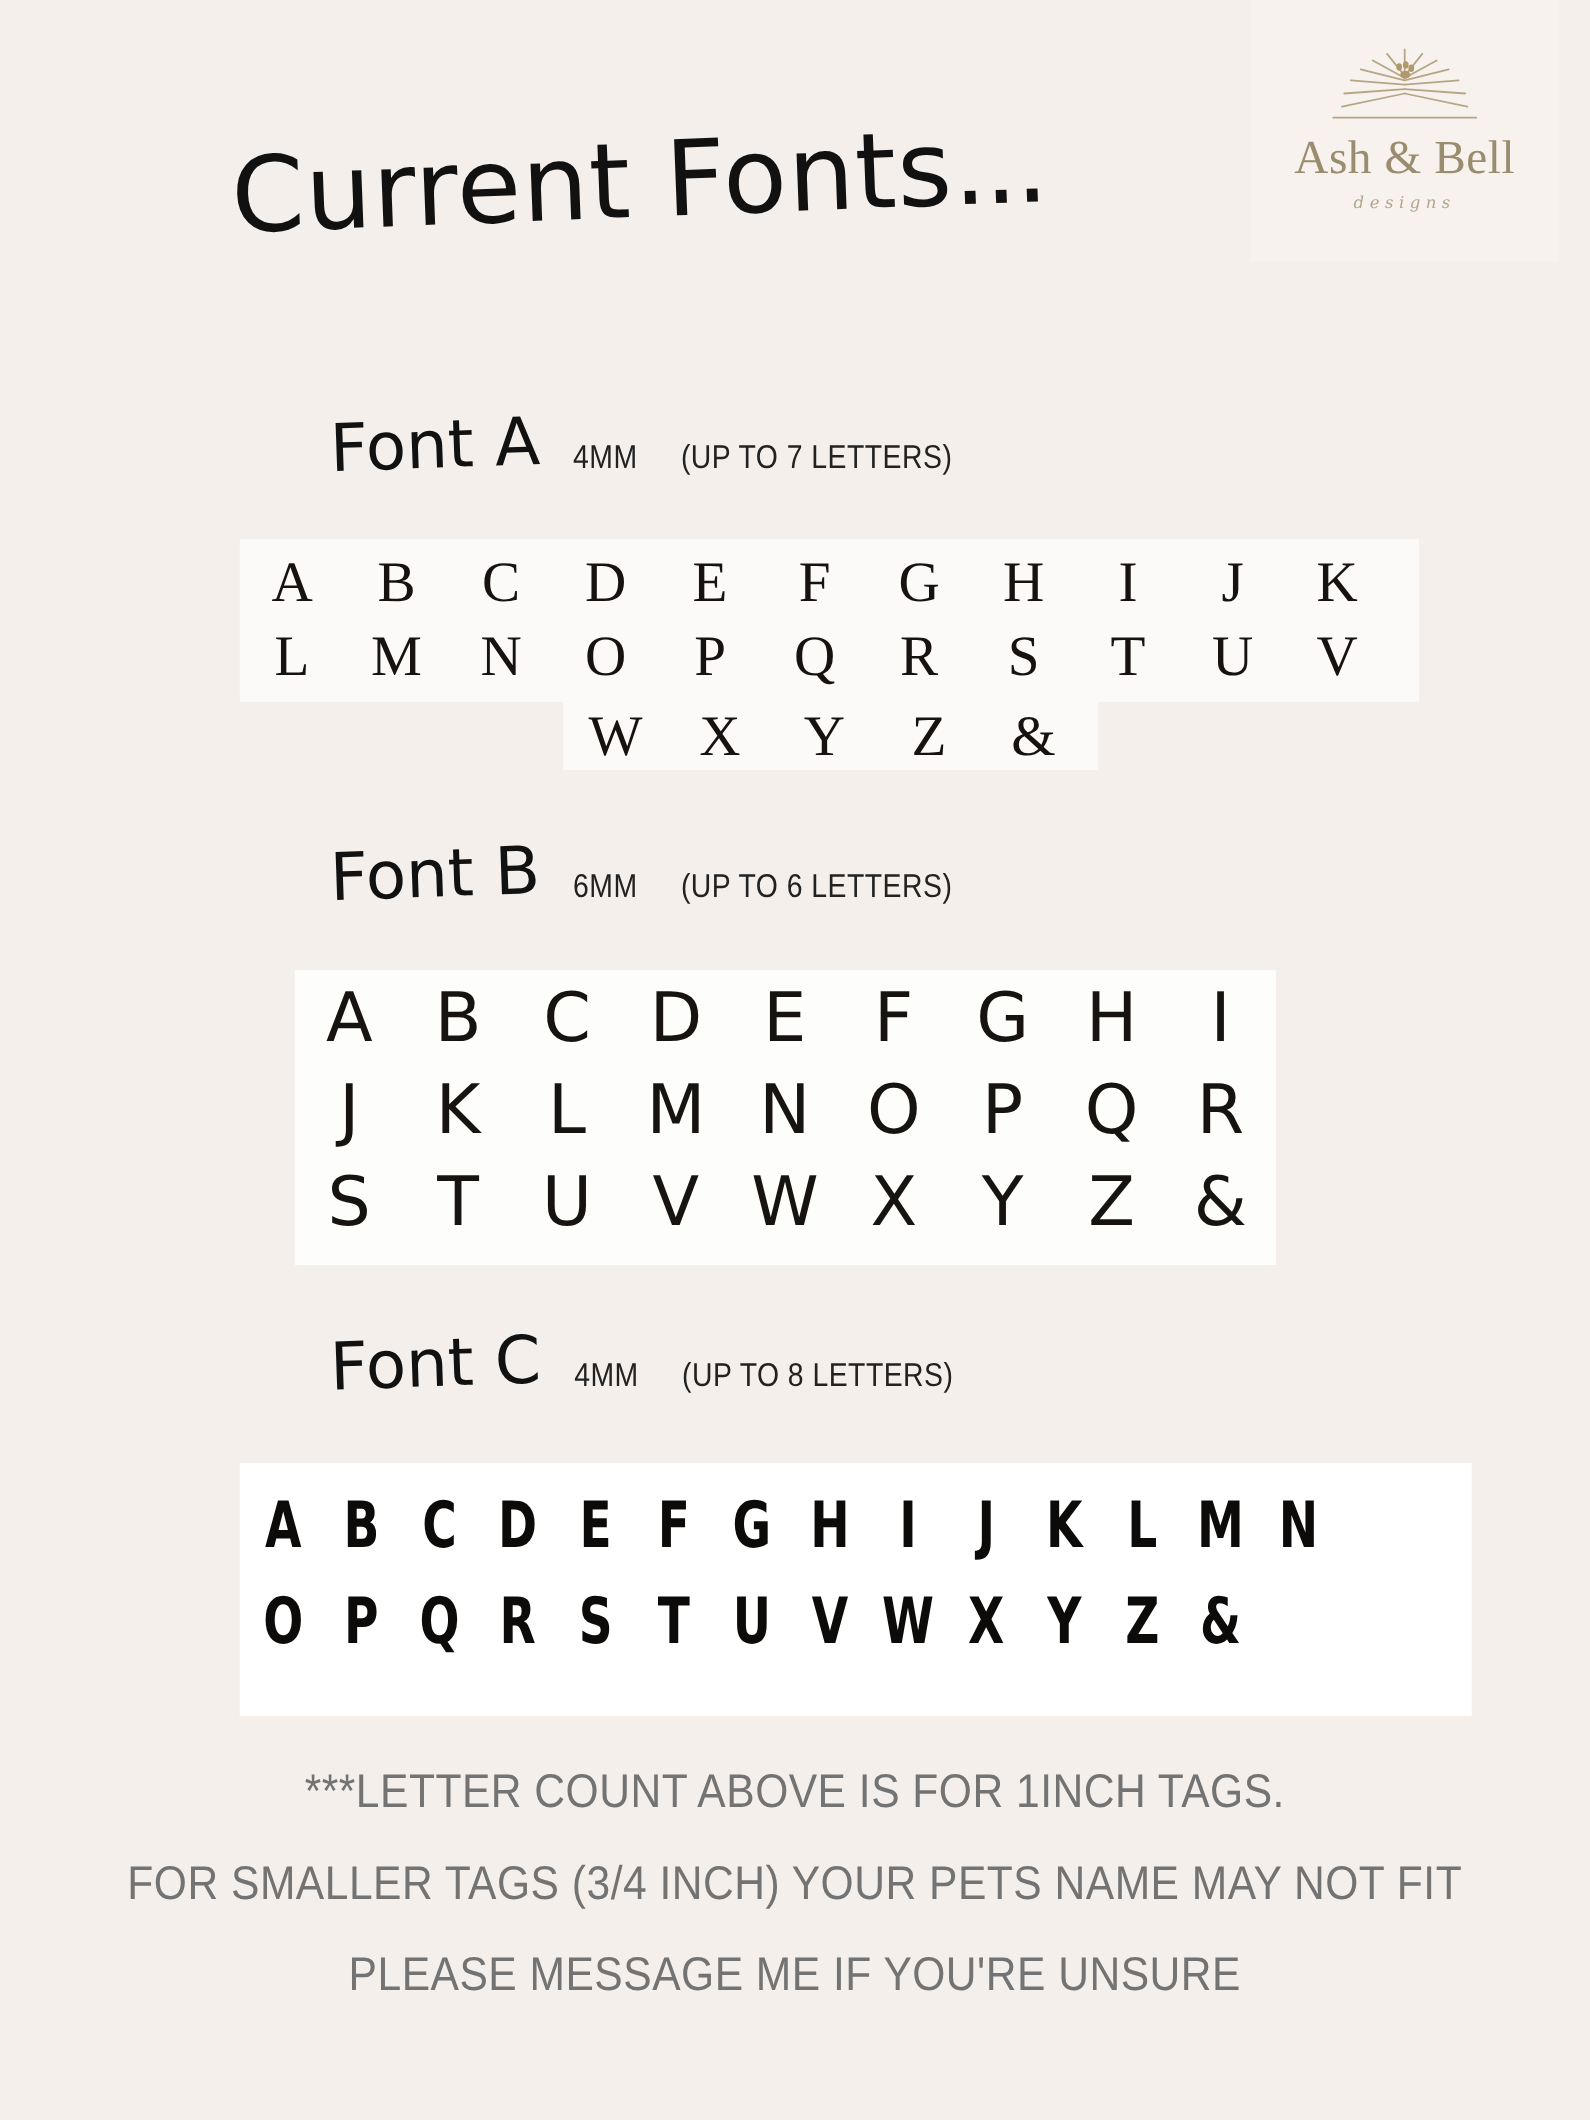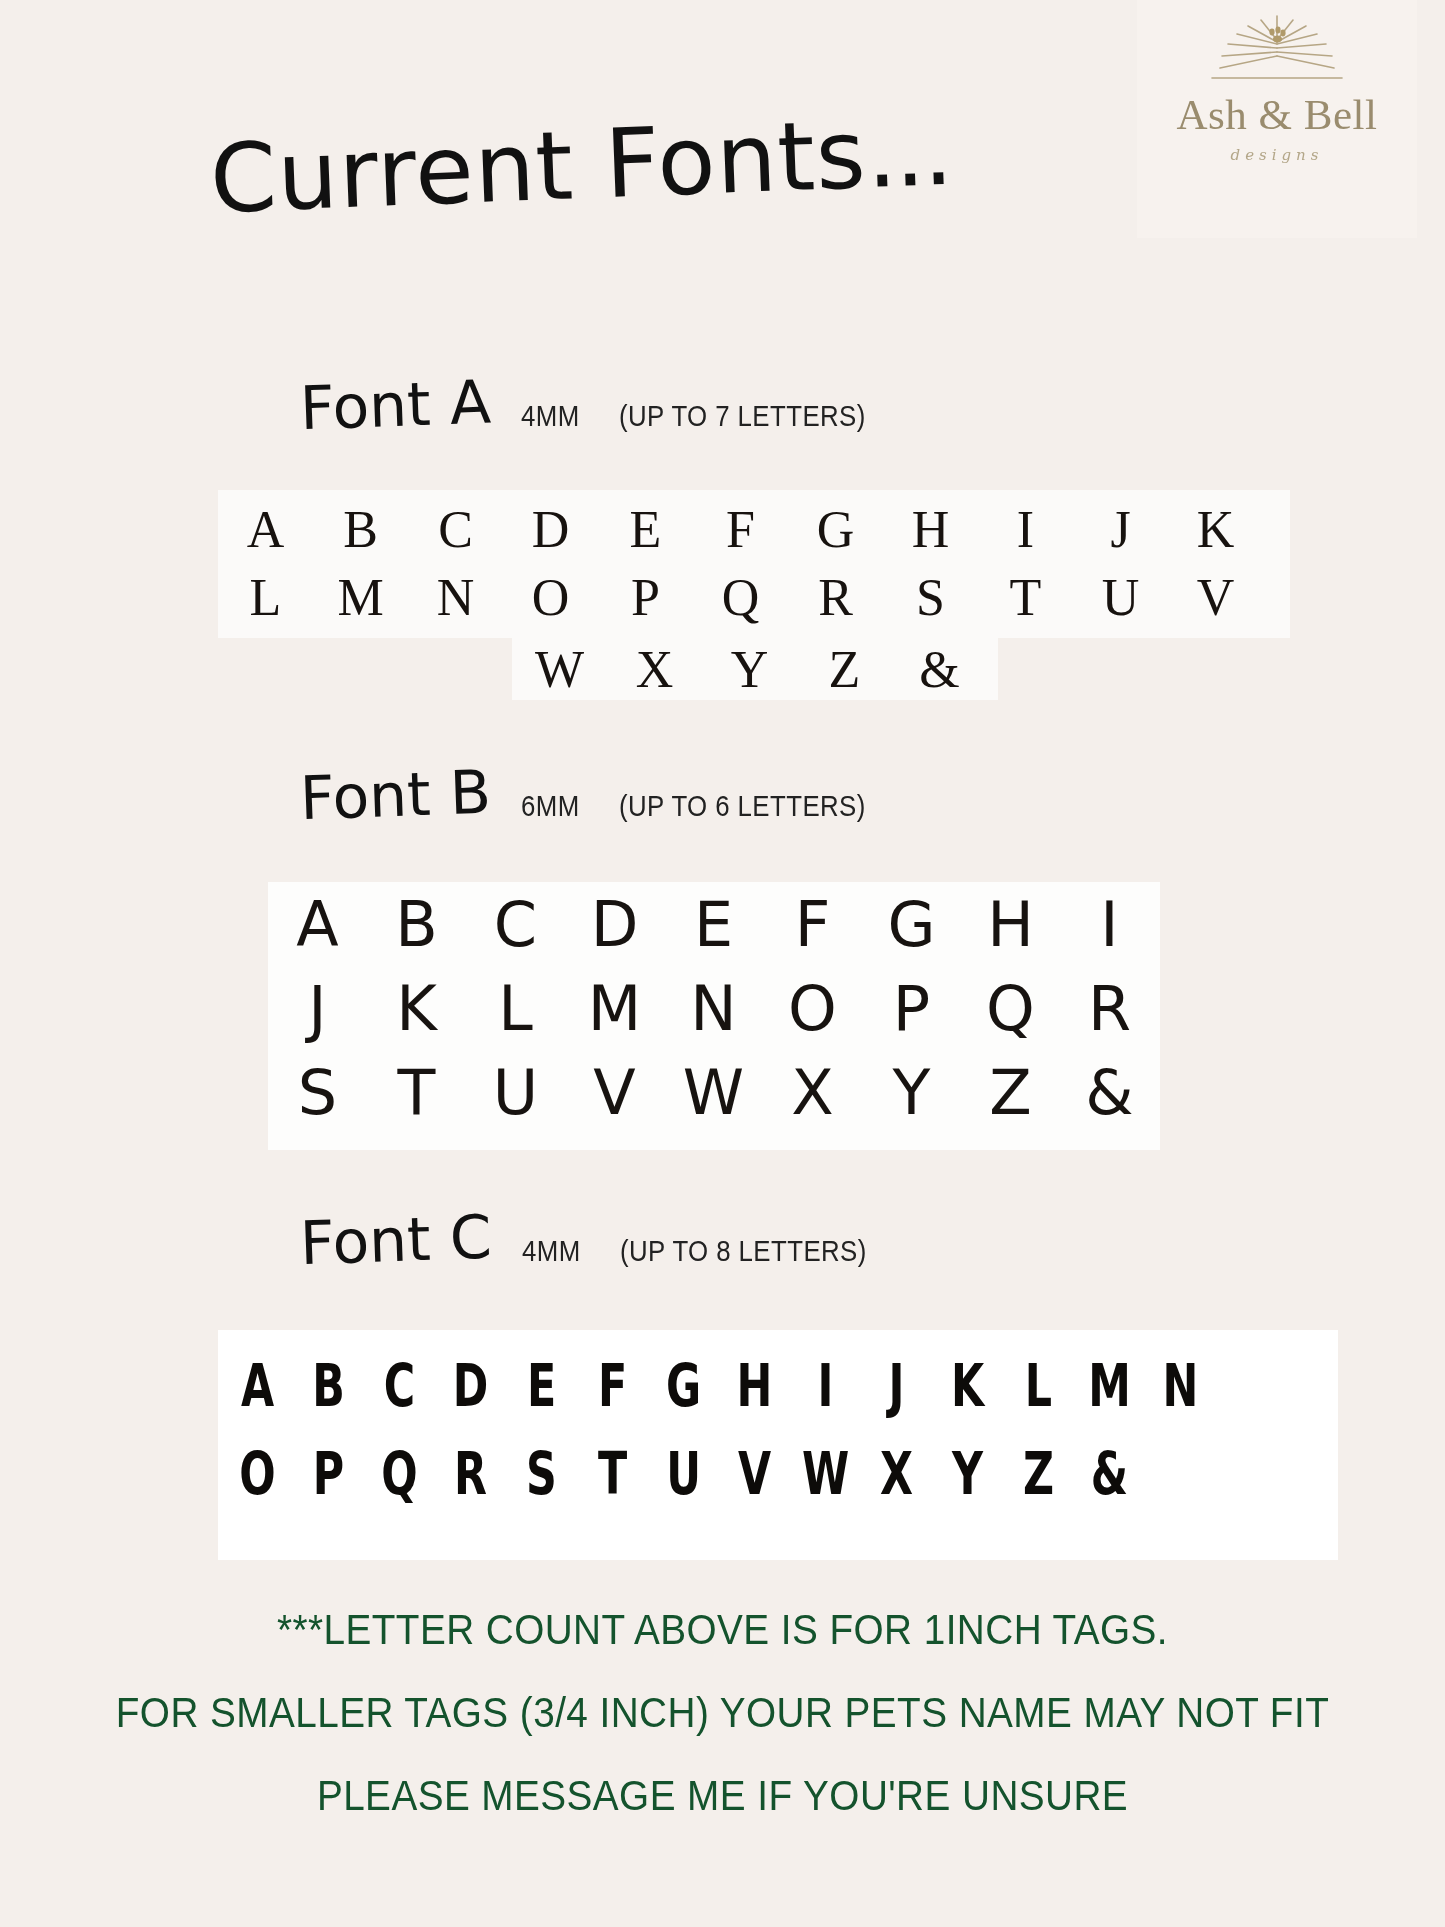--- a/index.html
+++ b/index.html
@@ -20,21 +20,21 @@
     position: absolute;
     top: 0;
     right: 28px;
     width: 280px;
     height: 238px;
     background: #f7f2ee;
     display: flex;
     flex-direction: column;
     align-items: center;
     justify-content: flex-start;
-    padding-top: 8px;
+    padding-top: 37px;
     box-sizing: border-box;
   }
   .sunburst {
     position: relative;
     width: 190px;
     height: 78px;
   }
   .sunburst svg { display: block; }
   .logo-name {
     font-family: "Liberation Serif", serif;
@@ -182,21 +182,21 @@
     transform: scaleX(0.82);
   }
 
   
   .notes {
     position: absolute;
     left: 0;
     top: 1605px;
     width: 100%;
     text-align: center;
-    color: #14532d;
+    color: #737373;
   }
   .note-line {
     font-family: "Liberation Sans Narrow", "Liberation Sans", sans-serif;
     font-size: 43px;
     letter-spacing: 0.5px;
     margin-bottom: 34px;
     transform: scaleX(0.9);
   }
 </style>
 </head>

